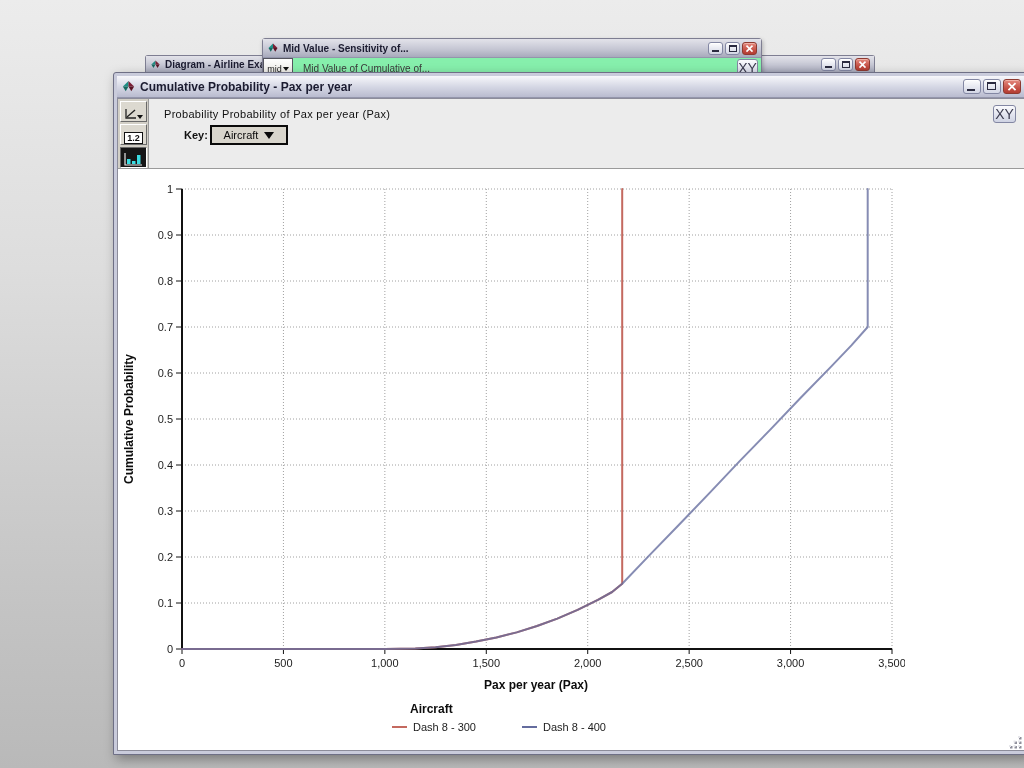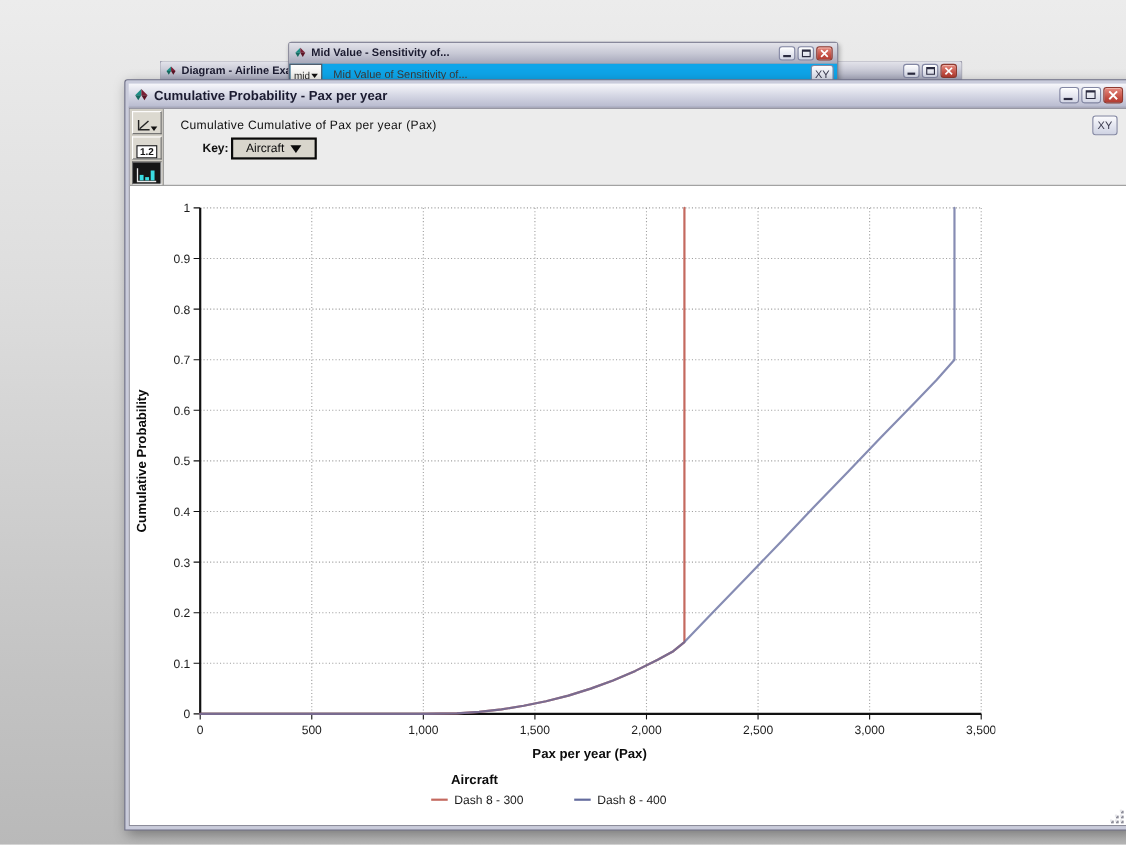--- a/index.html
+++ b/index.html
@@ -30,30 +30,30 @@
   .applogo { flex:0 0 auto; display:block; }
 
   
   #diagram-window { position:absolute; left:145px; top:55px; width:730px; height:18px;
                     z-index:1; border:1px solid #7e7e92; border-bottom:none;
                     border-radius:3px 3px 0 0; }
   #midvalue-window { position:absolute; left:262px; top:38px; width:500px; height:44px;
                      z-index:2; border:1px solid #7e7e92; border-radius:3px 3px 0 0;
                      background:#d6d3ca; box-shadow:1px 2px 4px rgba(0,0,0,.25); }
   #midvalue-window .titlebar { height:19px; }
-  #midvalue-body { position:relative; height:23px; background:#0ea5e9; }
+  #midvalue-body { position:relative; height:23px; background:#86efac; }
   #mid-btn { position:absolute; left:0; top:0; width:30px; height:22px;
              background:linear-gradient(#fdfdfd,#e8e6de); border:1px solid #55555f;
              font-size:9px; color:#222; display:flex; align-items:center; justify-content:center; gap:1px; }
   #mid-btn .tri { width:0; height:0; border-left:3px solid transparent;
                   border-right:3px solid transparent; border-top:4px solid #111; }
   #midvalue-subtitle { position:absolute; left:40px; top:5px; font-size:10px; color:#3a3a3a; }
   .xy-btn { border:1px solid #8387a3; border-radius:3px;
             background:linear-gradient(#fbfbfd,#e2e4ef 55%,#cfd3e3);
-            font-size:10px; color:#3c3c50; display:flex; align-items:center; justify-content:center; }
+            font-size:14px; color:#3c3c50; display:flex; align-items:center; justify-content:center; }
   #midvalue-xy { position:absolute; right:3px; top:1px; width:21px; height:18px; }
 
   
   #main-window { position:absolute; left:113px; top:72px; width:916px; height:683px;
                  z-index:3; background:#c9cbdb; border:1px solid #6e6f85;
                  border-radius:3px 3px 0 0; padding:3px;
                  box-shadow:3px 4px 12px rgba(0,0,0,.35);
                  display:flex; flex-direction:column; }
   #main-titlebar { height:22px; flex:0 0 auto; }
   #main-content { flex:1 1 auto; position:relative; background:#ffffff;
@@ -149,21 +149,21 @@
             <path d="M4 3 L11 10 M11 3 L4 10" stroke="#ffffff" stroke-width="1.8"></path>
             </svg>
         </span>
       </span>
     </div>
     <div id="midvalue-body">
       <span id="mid-btn">
         <span>mid</span>
         <span class="tri"></span>
       </span>
-      <span id="midvalue-subtitle">Mid Value of Sensitivity of...</span>
+      <span id="midvalue-subtitle">Mid Value of Cumulative of...</span>
       <span id="midvalue-xy" class="xy-btn">XY</span>
     </div>
   </div>
 
   <div id="main-window">
     <div id="main-titlebar" class="titlebar tb-active">
       <svg class="applogo" width="15" height="15" viewBox="0 0 16 16">
         <path d="M2 8 L8 2 L8 8 Z" fill="#1d8f86"></path>
           <path d="M8 2 L14 8 L8 8 Z" fill="#7a1f35"></path>
         <path d="M2 8 L8 8 L5 13 Z" fill="#16695f"></path>
@@ -180,21 +180,21 @@
         <span class="win-btn close">
           <svg class="g-x" viewBox="0 0 18 15">
             <path d="M5 3.5 L13 11.5 M13 3.5 L5 11.5" stroke="#ffffff" stroke-width="2"></path>
             </svg>
         </span>
       </span>
     </div>
 
     <div id="main-content">
       <div id="chart-header">
-        <span id="main-subtitle">Cumulative Cumulative of Pax per year (Pax)</span>
+        <span id="main-subtitle">Probability Probability of Pax per year (Pax)</span>
         <span id="key-label">Key:</span>
         <span id="key-dropdown">
           <span>Aircraft</span>
           <span class="tri"></span>
         </span>
         <span id="main-xy" class="xy-btn">XY</span>
       </div>
 
       <div id="toolbar">
         <span class="tool-btn" id="tool-chart-type">

